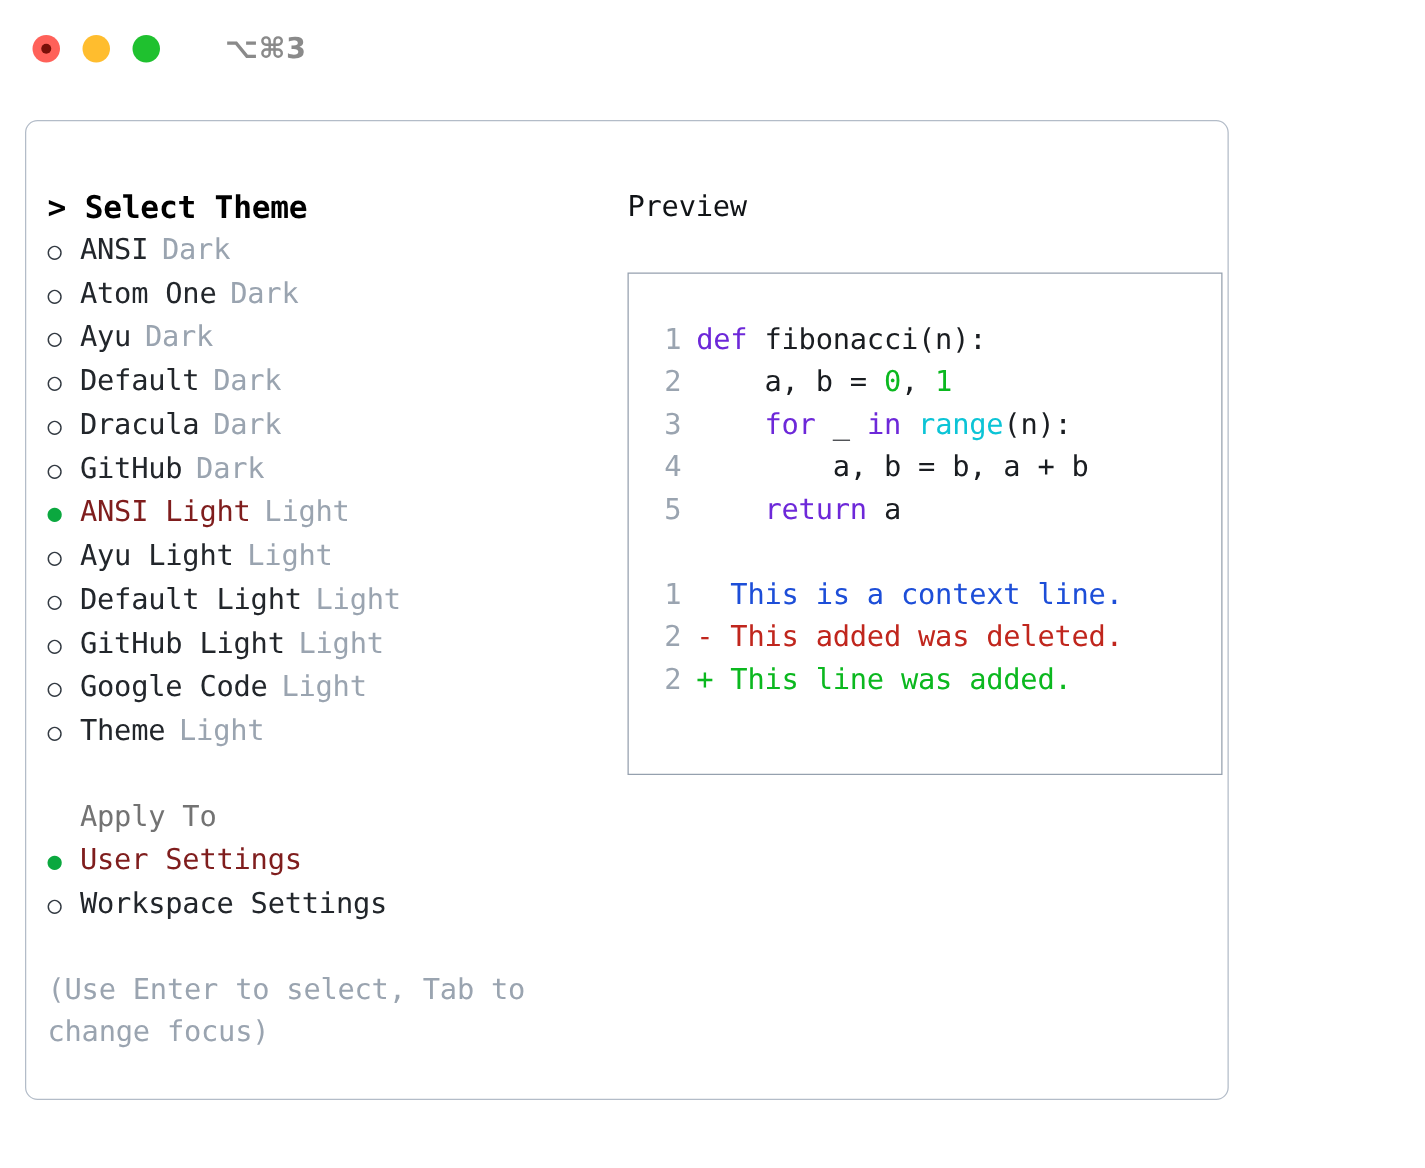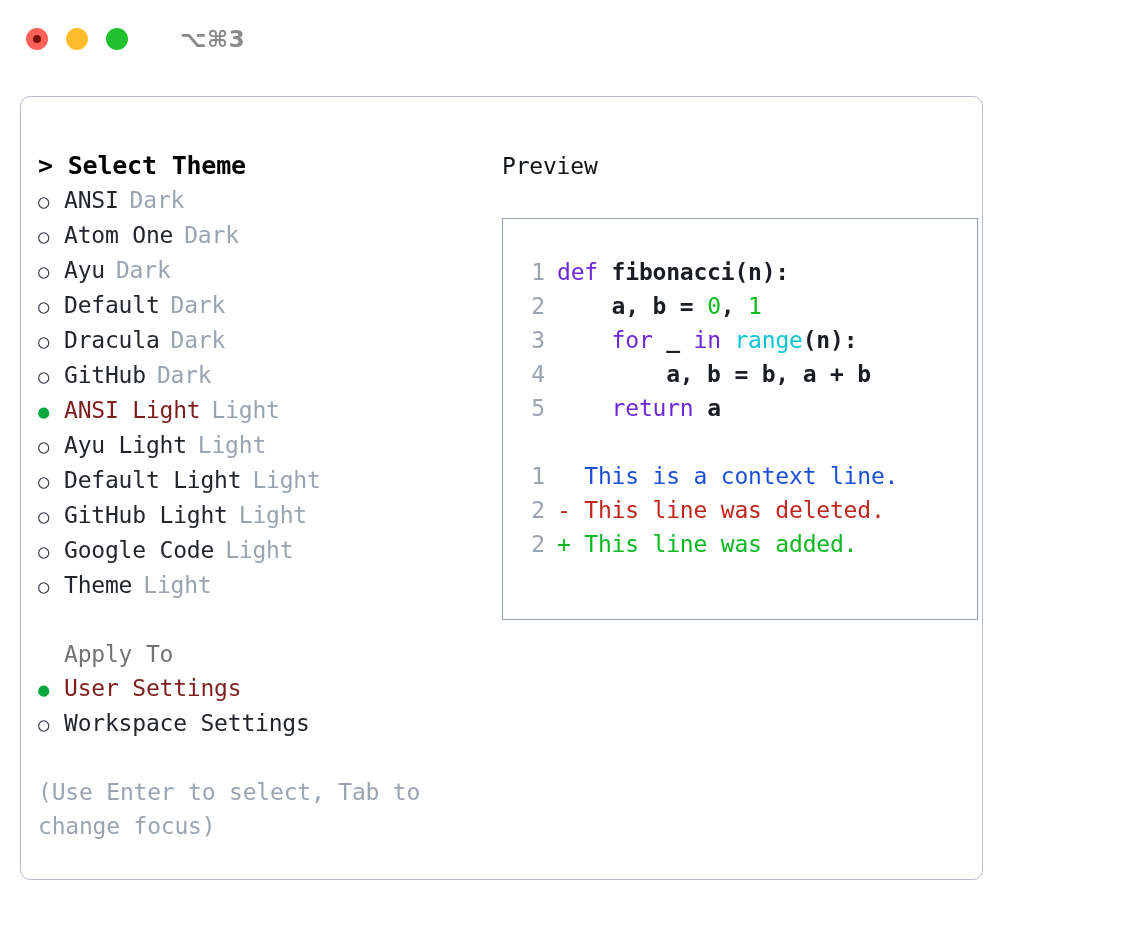--- a/index.html
+++ b/index.html
@@ -183,21 +183,21 @@
     flex: 0 0 28px;
     text-align: right;
     color: #9aa4b0;
     margin-right: 12px;
   }
   .code-text { color: #1a1d21; }
 
   .tok-kw   { color: #6d28d9; }
   .tok-fn   { color: #0bc4d6; }
   .tok-num  { color: #0bb81f; }
-  .tok-plain{ color: #1a1d21; font-weight: bold; }
+  .tok-plain{ color: #1a1d21; }
 
   .diff-gap { height: 34px; }
   .diff-ctx { color: #1d4ed8; }
   .diff-del { color: #c0261d; }
   .diff-add { color: #0bb81f; }
 </style>
 </head>
 <body>
 
 <div class="app-window">
@@ -251,21 +251,21 @@
           <div id="code-block">
               <div class="code-line"><span class="lineno">1</span><span class="code-text"><span class="tok-kw">def </span><span class="tok-plain">fibonacci(n):</span></span></div>
               <div class="code-line"><span class="lineno">2</span><span class="code-text"><span class="tok-plain">    a, b = </span><span class="tok-num">0</span><span class="tok-plain">, </span><span class="tok-num">1</span></span></div>
               <div class="code-line"><span class="lineno">3</span><span class="code-text"><span class="tok-plain">    </span><span class="tok-kw">for</span><span class="tok-plain"> _ </span><span class="tok-kw">in</span><span class="tok-plain"> </span><span class="tok-fn">range</span><span class="tok-plain">(n):</span></span></div>
               <div class="code-line"><span class="lineno">4</span><span class="code-text"><span class="tok-plain">        a, b = b, a + b</span></span></div>
               <div class="code-line"><span class="lineno">5</span><span class="code-text"><span class="tok-plain">    </span><span class="tok-kw">return</span><span class="tok-plain"> a</span></span></div>
             </div>
           <div class="diff-gap"></div>
           <div id="diff-block">
               <div class="code-line"><span class="lineno">1</span><span class="diff-ctx">  </span><span class="diff-ctx">This is a context line.</span></div>
-              <div class="code-line"><span class="lineno">2</span><span class="diff-del">- </span><span class="diff-del">This line was deleted.</span></div>
+              <div class="code-line"><span class="lineno">2</span><span class="diff-del">- </span><span class="diff-del">This added was deleted.</span></div>
               <div class="code-line"><span class="lineno">2</span><span class="diff-add">+ </span><span class="diff-add">This line was added.</span></div>
             </div>
         </div>
       </div>
 
     </div>
   </div>
 </div>
 
 </body></html>

